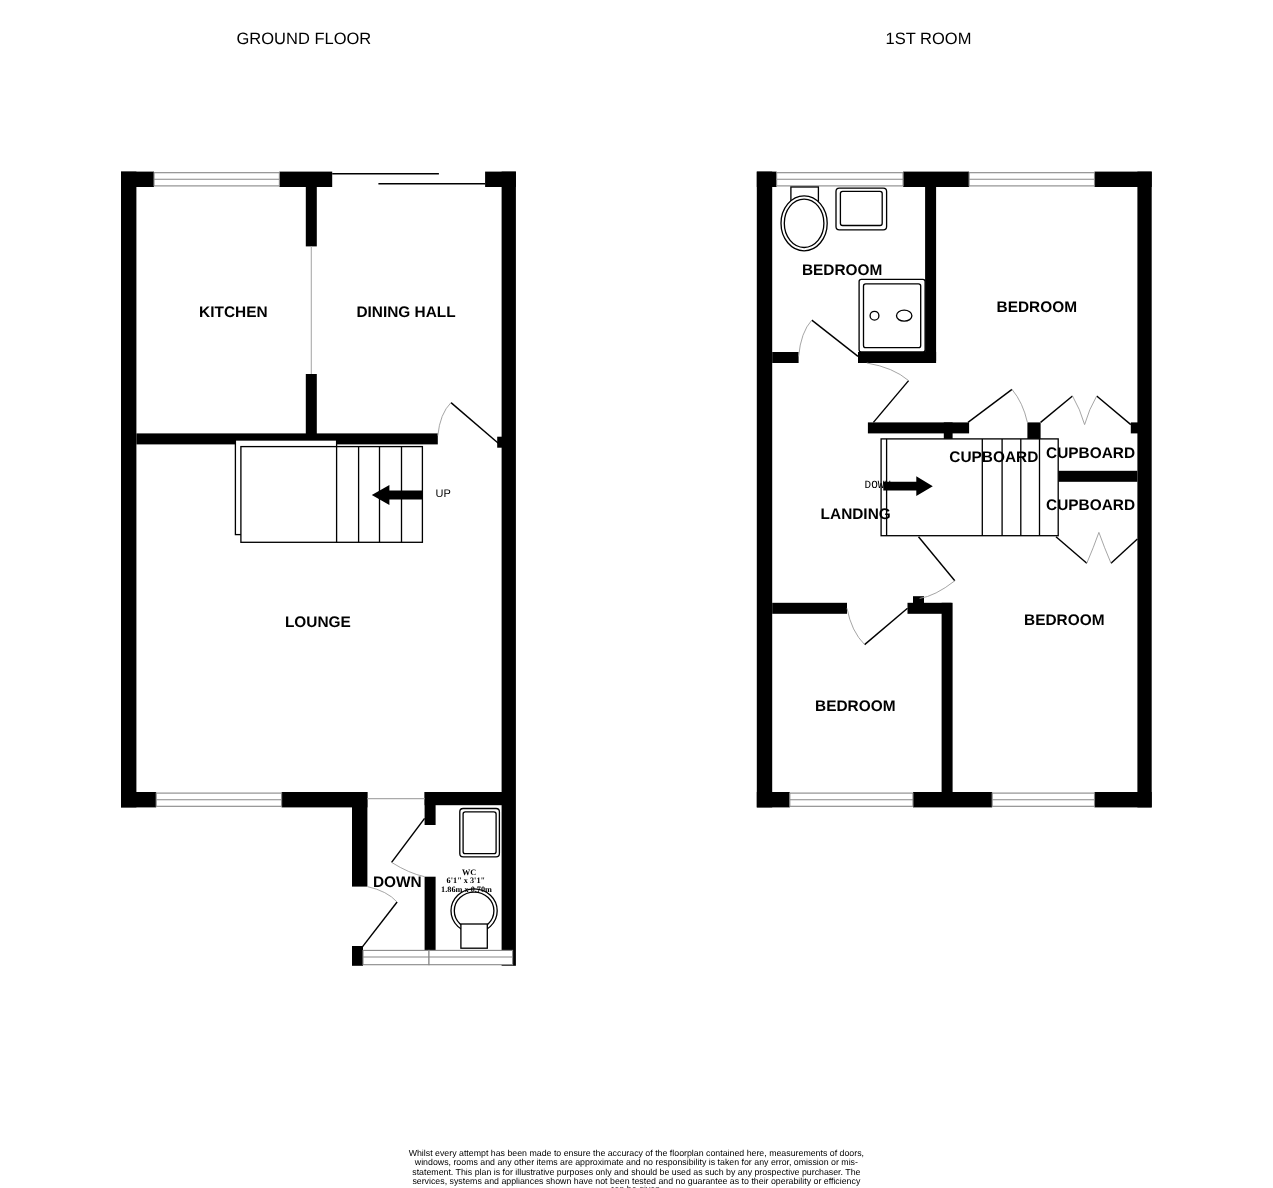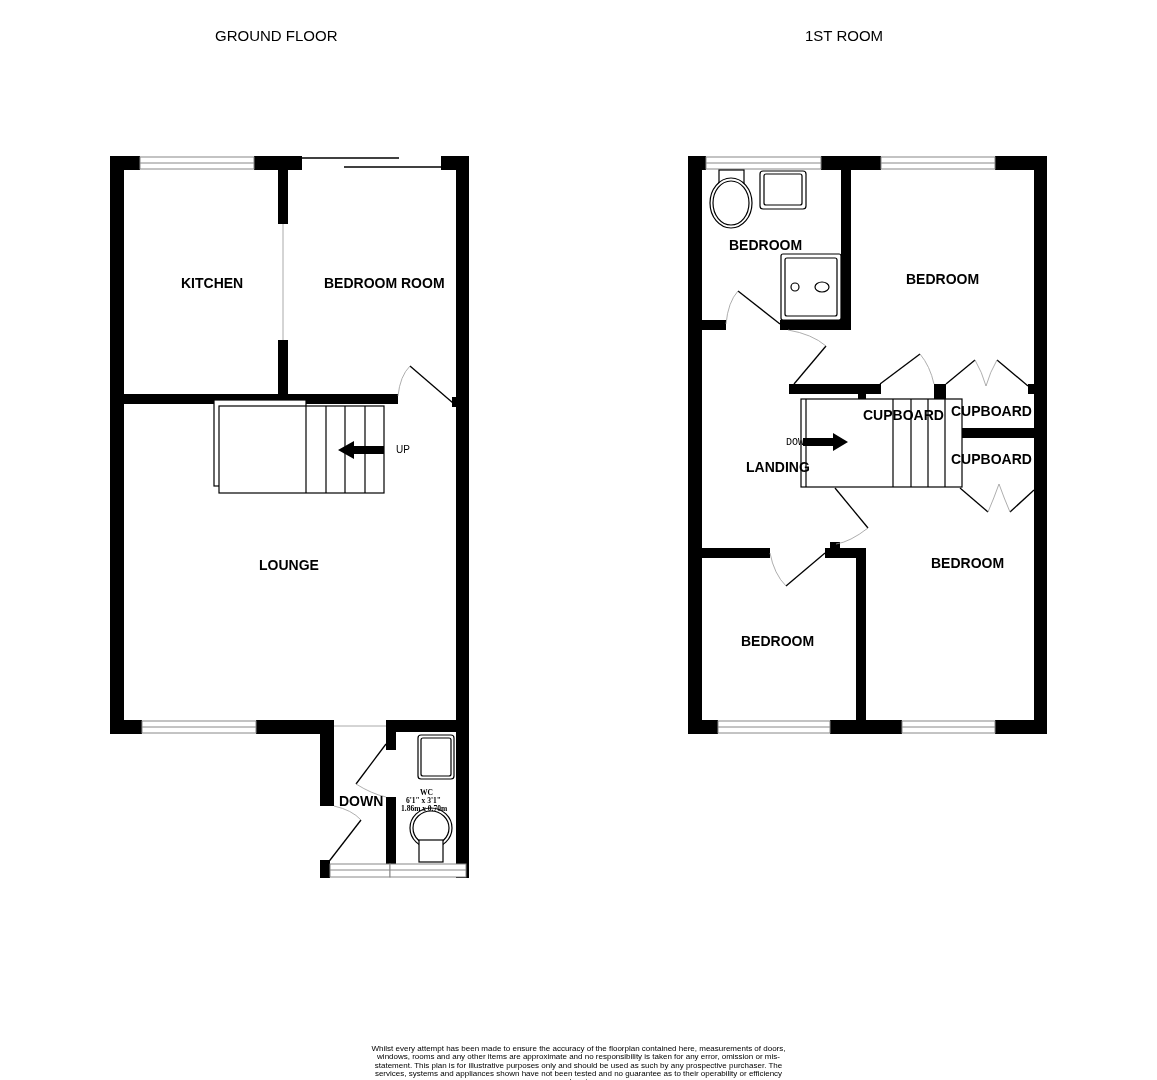--- a/index.html
+++ b/index.html
@@ -159,21 +159,21 @@
     <rect x="764" y="174" width="38" height="31" rx="2"></rect>
     <rect x="781" y="254" width="60" height="66" rx="2"></rect>
     <rect x="785" y="258" width="52" height="58" rx="2"></rect>
     <circle cx="795" cy="287" r="4"></circle>
     <ellipse cx="822" cy="287" rx="7" ry="5"></ellipse>
   </g>
 </svg>
 
 <div>
   <div class="room-label" style="position:absolute; left:169px; top:275px;margin-left:12px;">KITCHEN</div>
-  <div class="room-label" style="position:absolute; left:324px; top:275px;">BEDROOM ROOM</div>
+  <div class="room-label" style="position:absolute; left:324px; top:275px;">DINING HALL</div>
   <div class="room-label" style="position:absolute; left:259px; top:557px;">LOUNGE</div>
   <div class="room-label" style="position:absolute; left:339px; top:793px;">DOWN</div>
   <div class="tiny-label" style="position:absolute; left:420px; top:788px;">WC</div>
   <div class="tiny-label" style="position:absolute; left:406px; top:796px;">6'1" x 3'1"</div>
   <div class="tiny-label" style="position:absolute; left:401px; top:804px;">1.86m x 0.70m</div>
   <div class="small-label" style="position:absolute; left:396px; top:444px;">UP</div>
 </div>
 
 <div>
   <div class="room-label" style="position:absolute; left:729px; top:237px;">BEDROOM</div>

